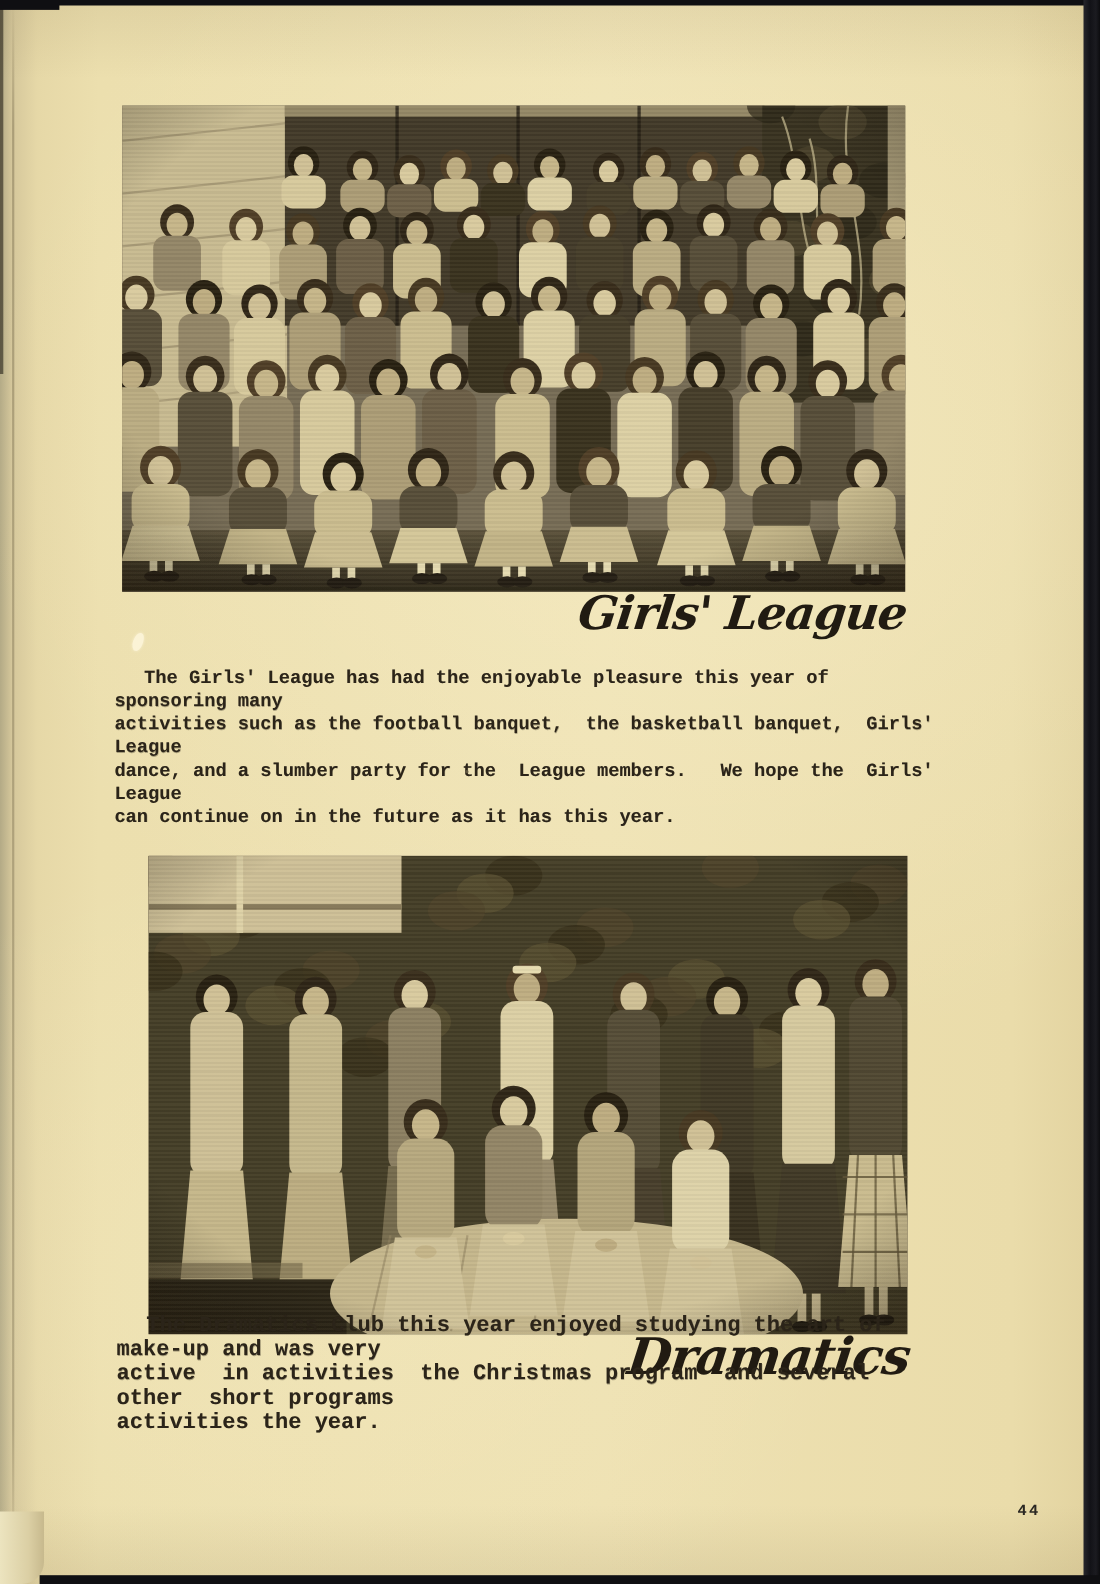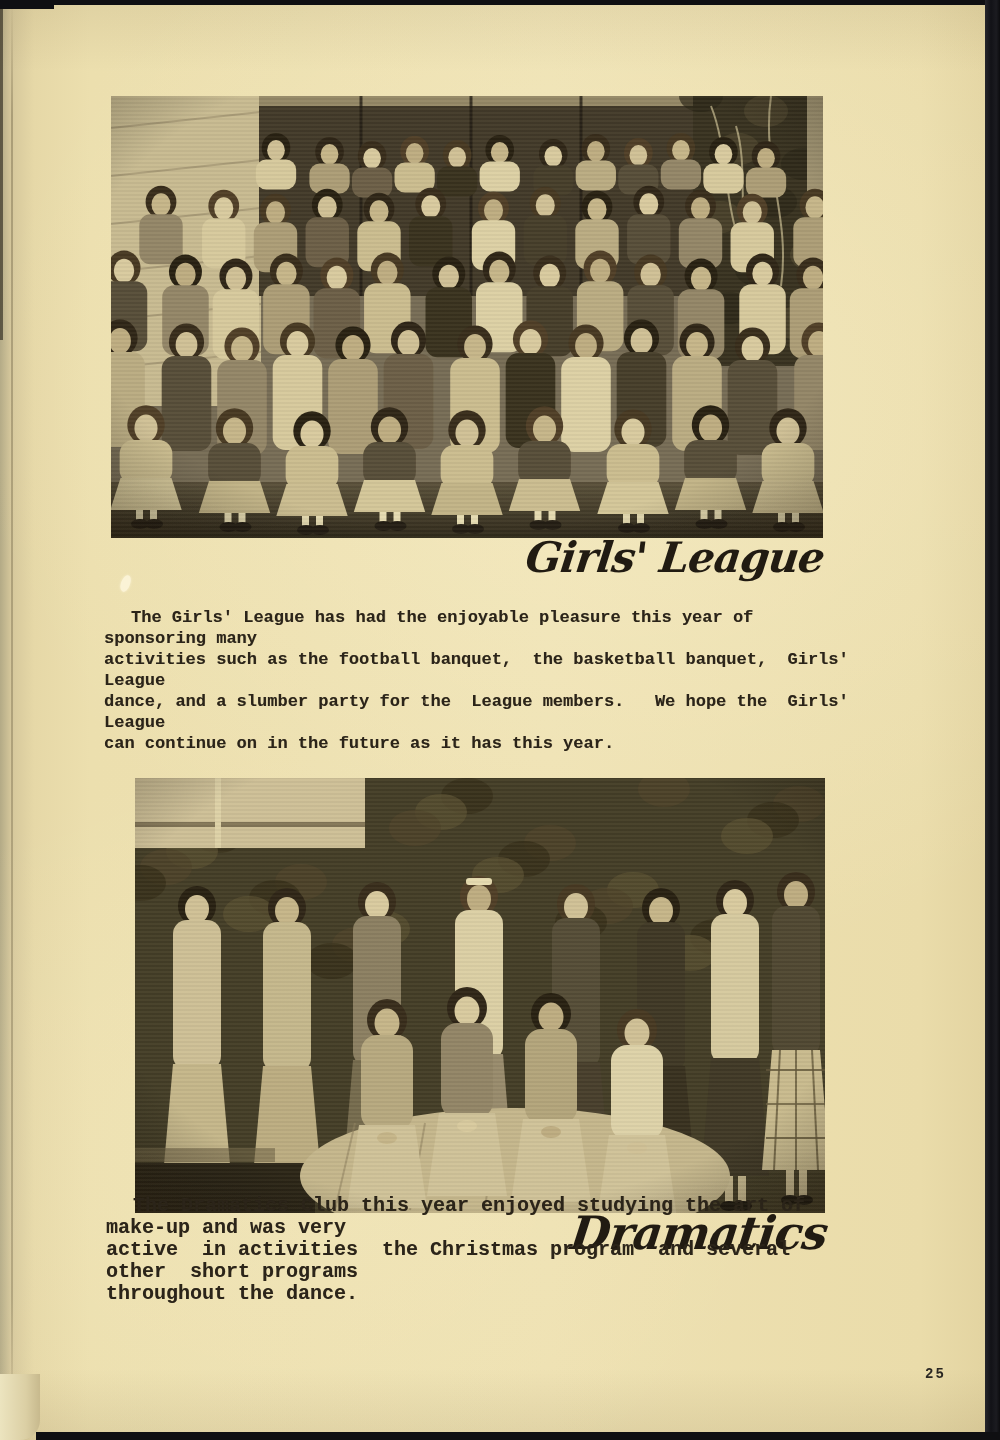--- a/index.html
+++ b/index.html
@@ -513,23 +513,23 @@
           <path d="M 474 357 L 530 357 L 542 440 L 462 440 Z" fill="#cfc299"></path>
           <ellipse cx="502" cy="370" rx="10" ry="6" fill="#cfc096"></ellipse>
         </g>
         <rect x="0" y="0" width="690" height="435" fill="#ecdfae" opacity="0.06"></rect>
         <rect x="0" y="0" width="690" height="435" fill="url(#v2)"></rect>
       </svg>
   </div>
 
   <h1 class="script-heading h2a">Dramatics</h1>
 
-  <div class="typed para2"><span class="tline">The Dramatics Club this year enjoyed studying the art of make-up and was very</span><span class="tline">active  in activities  the Christmas program  and several  other  short programs</span><span class="tline">throughout the dance.</span></div>
-
-  <div class="page-number">25</div>
+  <div class="typed para2"><span class="tline">The Dramatics Club this year enjoyed studying the art of make-up and was very</span><span class="tline">active  in activities  the Christmas program  and several  other  short programs</span><span class="tline">activities the year.</span></div>
+
+  <div class="page-number">44</div>
 
   <div class="fleck"></div>
   <div class="dot"></div>
 
   <div class="edge-left-sliver"></div>
   <div class="crease"></div>
   <div class="curl"></div>
   <div class="edge-top"></div>
   <div class="edge-top-corner"></div>
   <div class="edge-right"></div>

